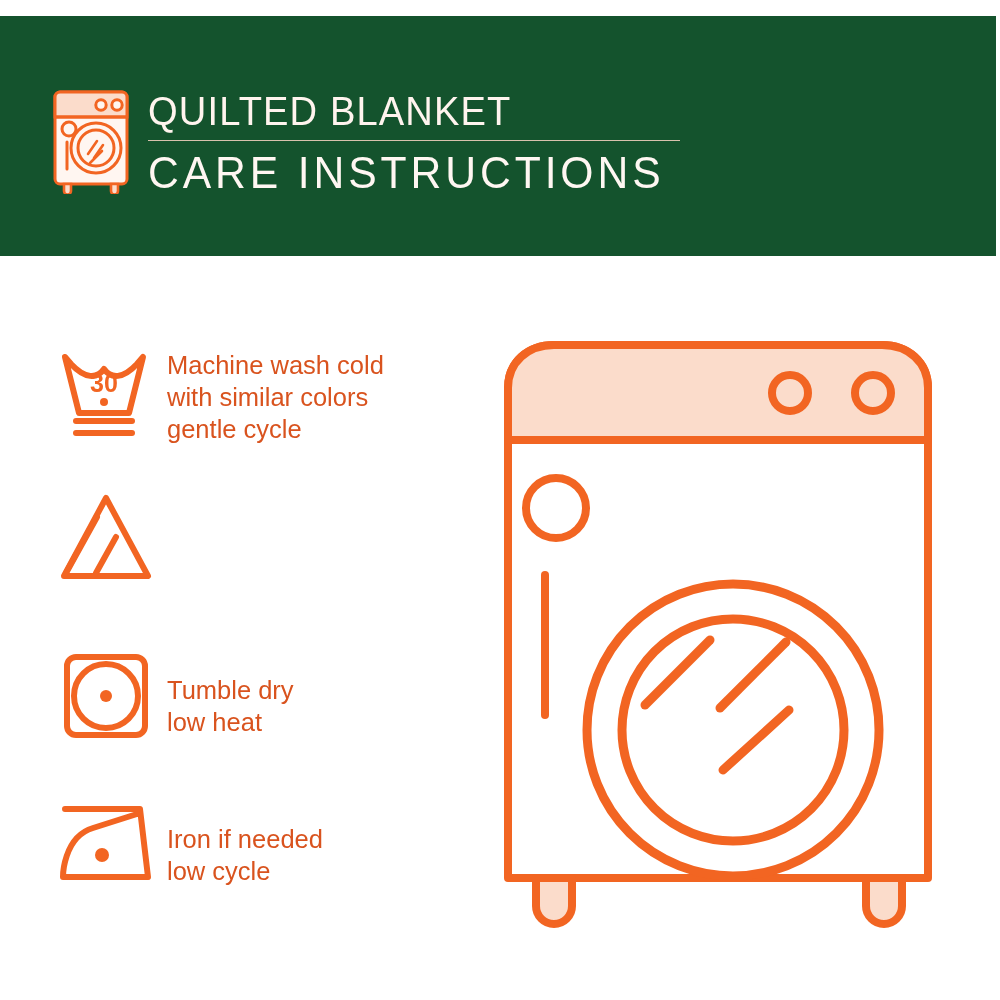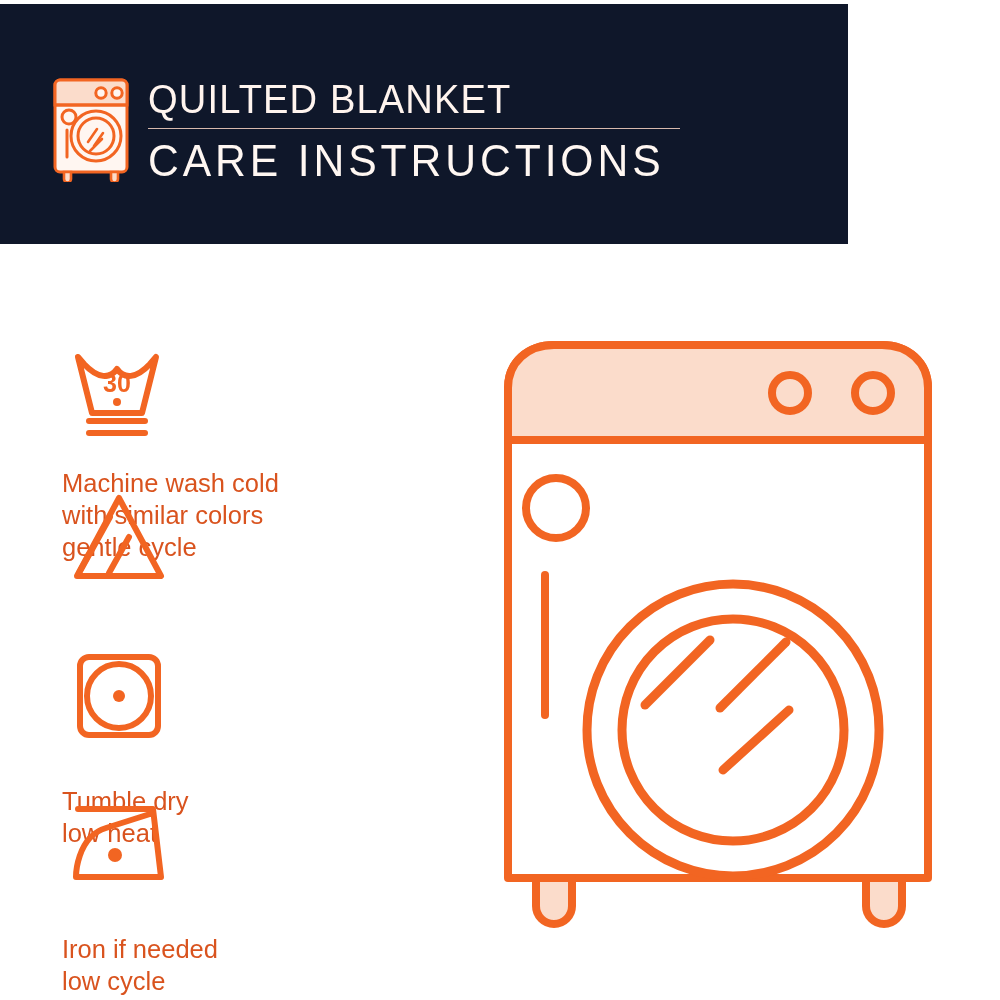--- a/index.html
+++ b/index.html
@@ -18,24 +18,24 @@
     position: relative;
     width: 1000px;
     height: 1000px;
     background: #ffffff;
   }
 
   
   .header {
     position: absolute;
     left: 0;
-    top: 4px;
-    width: 848px;
+    top: 16px;
+    width: 996px;
     height: 240px;
-    background: #0f172a;
+    background: #14532d;
   }
 
   .header-logo {
     position: absolute;
     left: 45px;
     top: 68px;
     width: 95px;
     height: 110px;
   }
 
@@ -83,25 +83,24 @@
   .care-list {
     position: absolute;
     left: 0;
     top: 240px;
     width: 490px;
     height: 760px;
   }
 
   .care-row {
     position: absolute;
-    left: 62px;
+    left: 49px;
     width: 420px;
     display: flex;
-    align-items: flex-start;
-    flex-direction: column;
+    align-items: center;
   }
   .care-row.r0 { top: 105px; }
   .care-row.r1 { top: 248px; }
   .care-row.r2 { top: 405px; }
   .care-row.r3 { top: 555px; }
 
   .care-icon {
     width: 118px;
     flex: 0 0 118px;
     display: flex;

